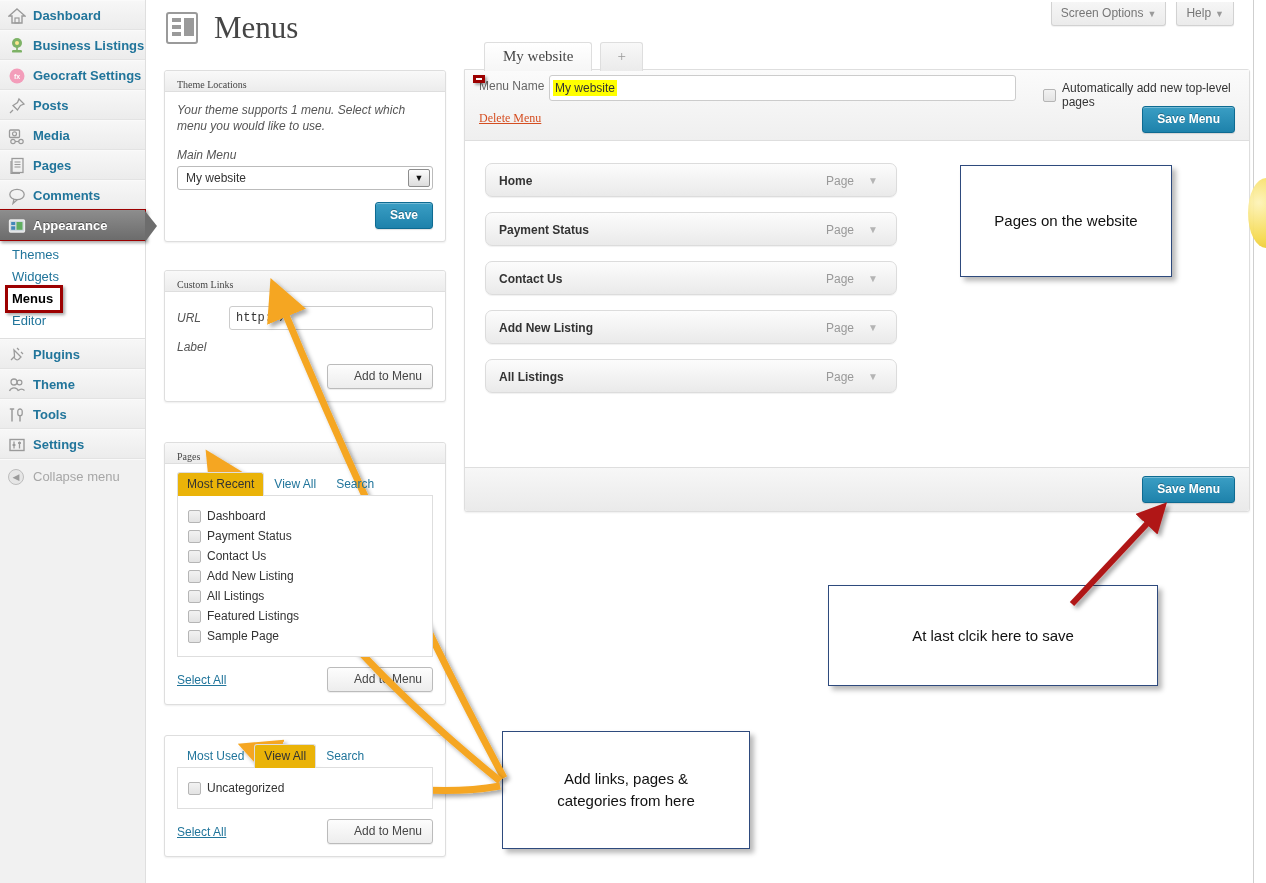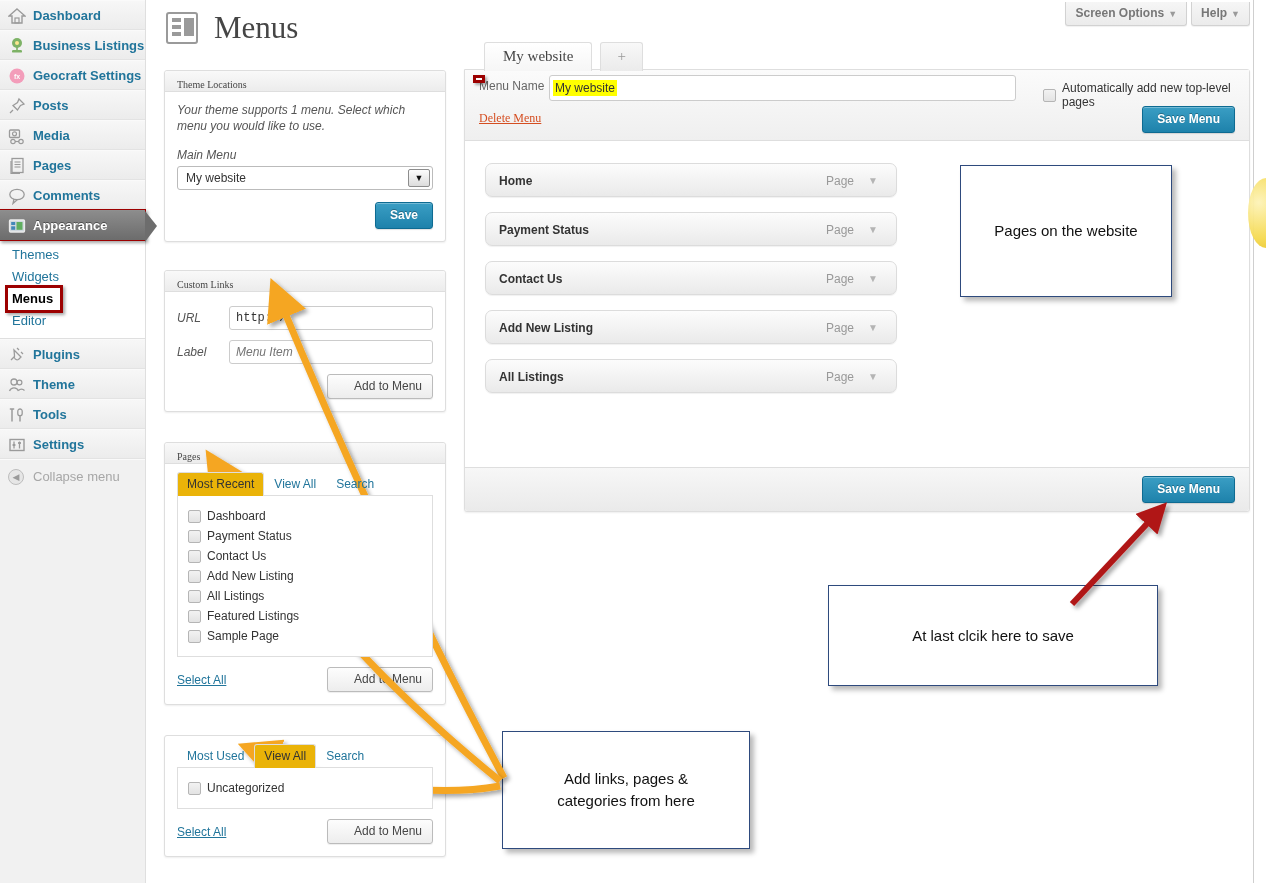--- a/index.html
+++ b/index.html
@@ -100,21 +100,21 @@
   #page-head h1 {
     margin: 0 0 0 48px;
     font-family: "Liberation Serif", serif;
     font-weight: normal;
     font-size: 31px;
     color: #464646;
     line-height: 48px;
   }
 
   
-  #so-wrap { position:absolute; right:16px; top:2px; display:flex; gap:4px;font-weight:bold; }
+  #so-wrap { position:absolute; right:32px; top:2px; display:flex; gap:10px; }
   .so-btn {
     background: linear-gradient(to bottom,#f6f6f6,#ebebeb);
     border:1px solid #d2d2d2; border-top:none;
     border-radius: 0 0 3px 3px;
     color:#777; font-size:12px;
     padding: 4px 9px 5px 9px;
     box-shadow: 0 1px 1px rgba(0,0,0,.06);
   }
   .so-btn .cv { color:#9a9a9a; font-size:9px; margin-left:4px;}
 
@@ -446,21 +446,20 @@
 
   <div class="box" style="left:164px;top:270px;width:282px;">
     <h3>Custom Links</h3>
     <div class="body" style="padding-top:14px;">
       <div class="row-field">
         <span class="lbl">URL</span>
         <input type="text" value="http://" style="">
       </div>
       <div class="row-field">
         <span class="lbl">Label</span>
-        <input type="text" class="sans" placeholder="Menu Item" style="">
       </div>
       <div class="right-btn" style="margin-top:4px;">
         <span class="btn-grey">Add to Menu</span>
       </div>
     </div>
   </div>
 
   <div class="box" style="left:164px;top:442px;width:282px;">
     <h3>Pages</h3>
     <div class="body" style="padding-top:8px;">
@@ -573,21 +572,21 @@
           <span class="caret">▼</span>
         </div>
       </div>
     <div id="editor-foot">
       <div id="save-bottom">
         <span class="btn-blue">Save Menu</span>
       </div>
     </div>
   </div>
 
-  <div class="callout" style="left:960px;top:165px;width:212px;height:132px;">
+  <div class="callout" style="left:960px;top:165px;width:212px;height:112px;">
     <span>Pages on the website</span>
   </div>
 
   <div class="callout" style="left:828px;top:585px;width:330px;height:101px;">
     <span>At last clcik here to save</span>
   </div>
 
   <div class="callout" style="left:502px;top:731px;width:248px;height:118px;flex-direction:column;">
     <span>Add links, pages &amp;</span>
     <span>categories from here</span>

